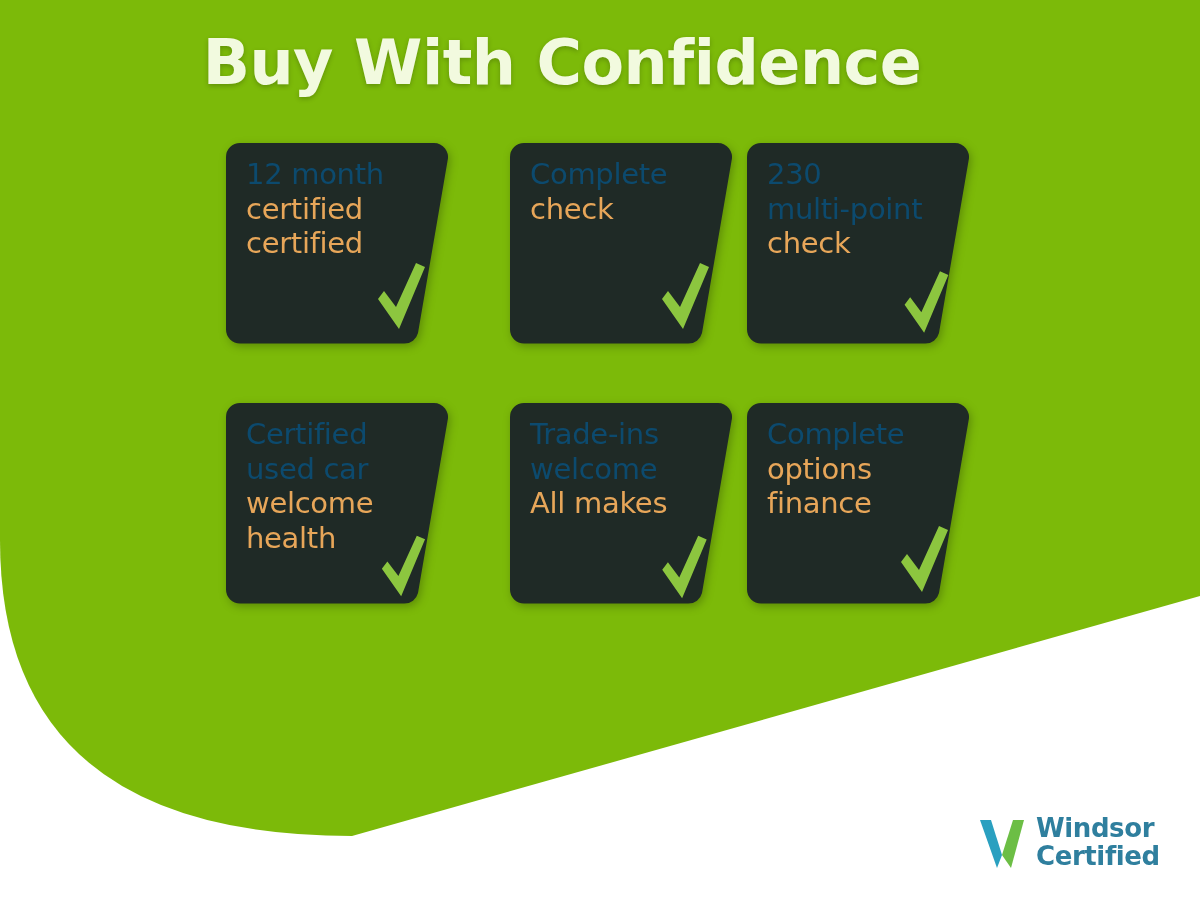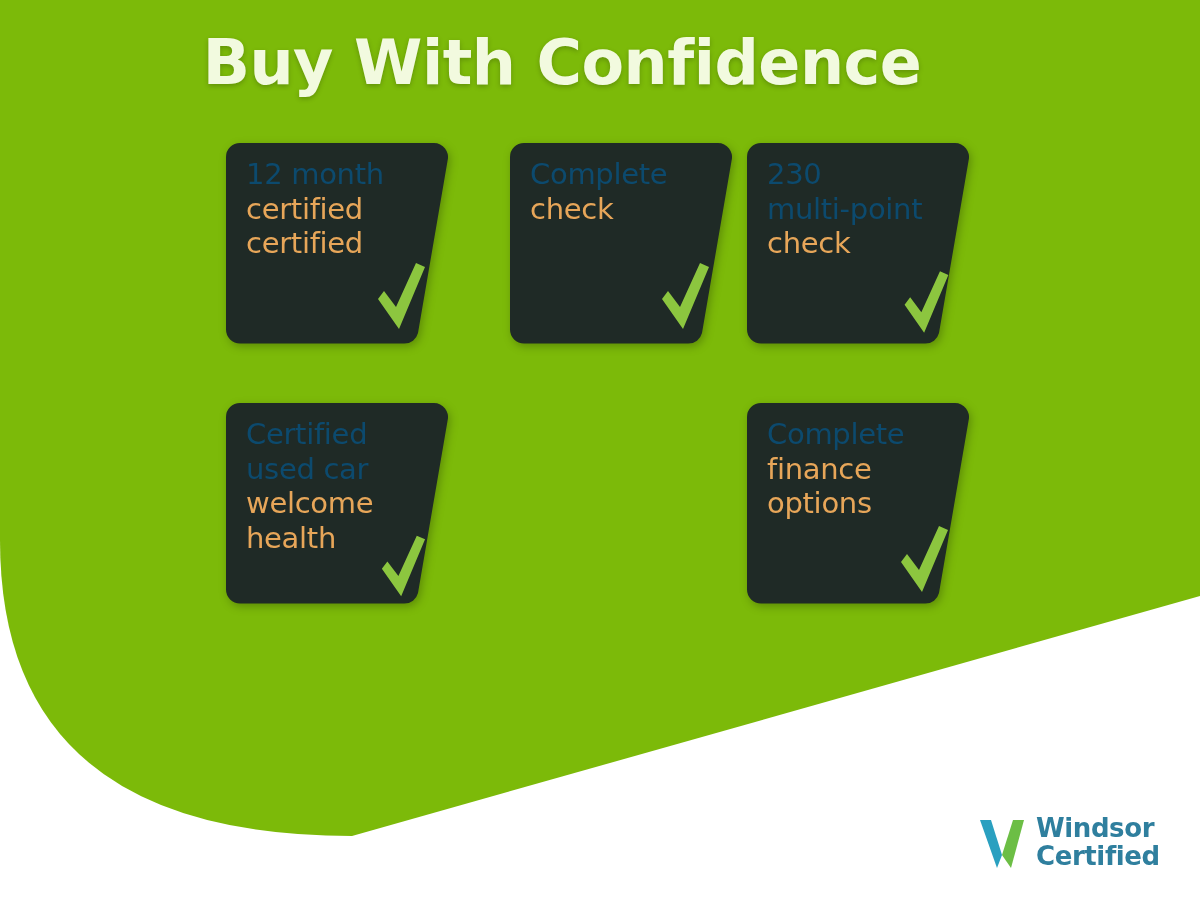--- a/index.html
+++ b/index.html
@@ -172,29 +172,42 @@
         <span class="line-white">Certified</span>
         <span class="line-white">used car</span>
         <span class="line-accent">welcome</span>
         <span class="line-accent">health</span>
       </div>
       <svg class="tick" style="left:150px; top:133px; width:54px; height:68px;" viewBox="0 0 58 74">
         <path d="M6 40 L12 32 L24 48 L44 4 L53 8 L27 70 Z" fill="#8cc63f"></path>
       </svg>
     </div>
 
+    <div class="card row-1 col-1">
+      <svg class="card-shape" viewBox="0 0 228 206" preserveAspectRatio="none">
+        <path d="M14 4 H208 a14 14 0 0 1 13.6 17.4 L192 194 a14 14 0 0 1 -13.6 10.6 H14 a14 14 0 0 1 -14 -14 V18 a14 14 0 0 1 14 -14 Z" fill="#1f2a26"></path>
+      </svg>
+      <div class="card-text">
+        <span class="line-white">Trade-ins</span>
+        <span class="line-white">welcome</span>
+        <span class="line-accent">All makes</span>
+      </div>
+      <svg class="tick" style="left:146px; top:133px; width:56px; height:70px;" viewBox="0 0 58 74">
+        <path d="M6 40 L12 32 L24 48 L44 4 L53 8 L27 70 Z" fill="#8cc63f"></path>
+      </svg>
+    </div>
 
     <div class="card row-1 col-2">
       <svg class="card-shape" viewBox="0 0 228 206" preserveAspectRatio="none">
         <path d="M14 4 H208 a14 14 0 0 1 13.6 17.4 L192 194 a14 14 0 0 1 -13.6 10.6 H14 a14 14 0 0 1 -14 -14 V18 a14 14 0 0 1 14 -14 Z" fill="#1f2a26"></path>
       </svg>
       <div class="card-text">
         <span class="line-white">Complete</span>
+        <span class="line-accent">options</span>
         <span class="line-accent">finance</span>
-        <span class="line-accent">options</span>
       </div>
       <svg class="tick" style="left:148px; top:122px; width:58px; height:76px;" viewBox="0 0 58 74">
         <path d="M6 40 L12 32 L24 48 L44 4 L53 8 L27 70 Z" fill="#8cc63f"></path>
       </svg>
     </div>
 
   </div>
 
   <div id="logo">
     <svg id="logo-mark" viewBox="0 0 52 54">

